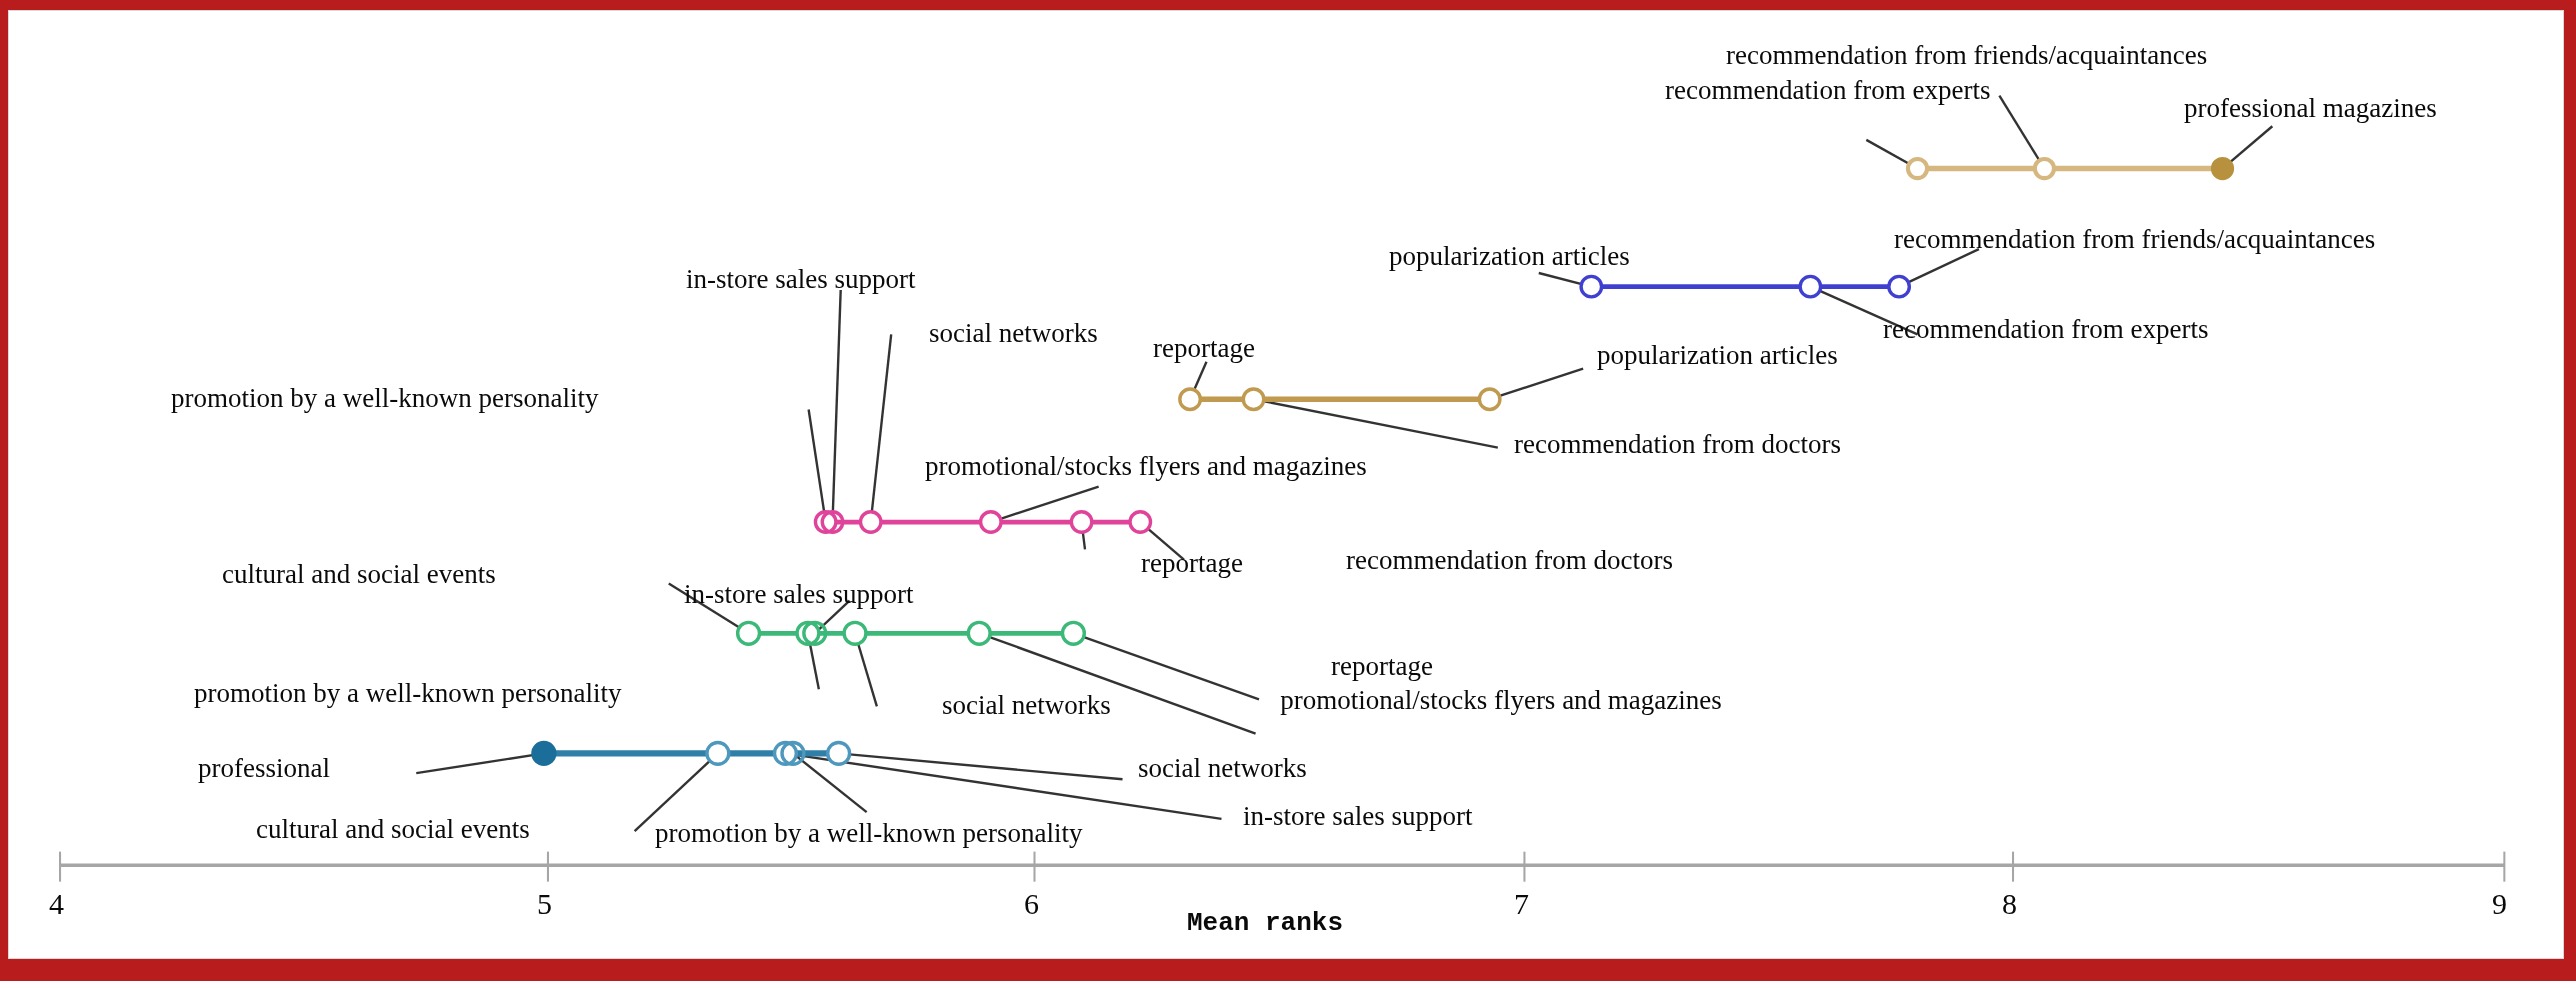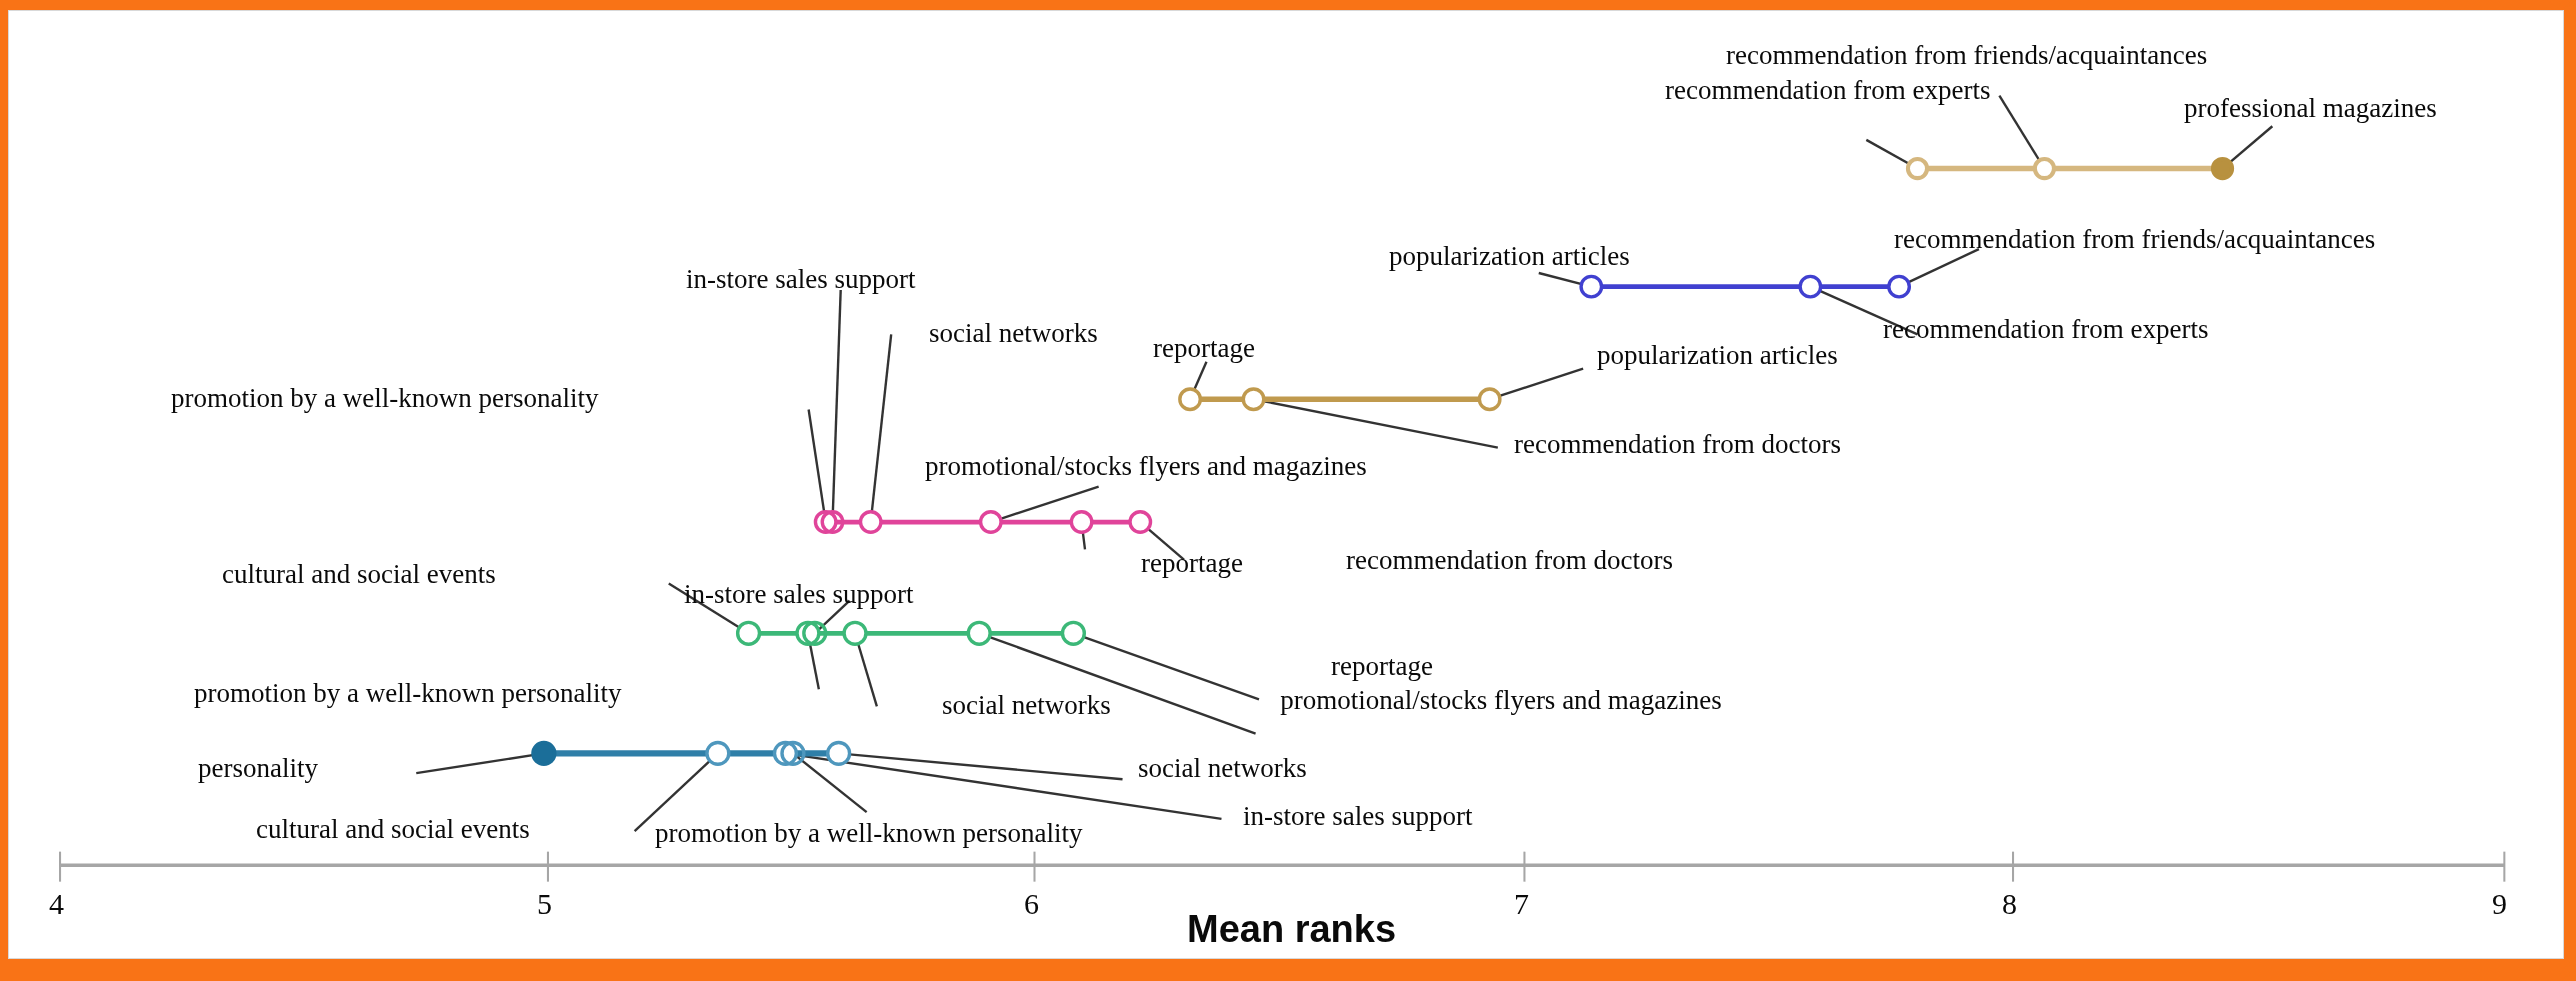--- a/index.html
+++ b/index.html
@@ -1,23 +1,23 @@
 <!DOCTYPE html>
 <html style="font-size:11px"><head>
 <meta charset="utf-8">
 <style>
   html,body{margin:0;padding:0;background:#ffffff;}
   body{font-family:"Liberation Serif", serif;}
-  #root{position:relative;width:2576px;height:982px;background:#f97316;overflow:hidden;}
+  #root{position:relative;width:2576px;height:982px;background:#b91c1c;overflow:hidden;}
   #frame{position:absolute;left:8.2px;top:9.6px;width:2556px;height:949px;border:1.4px solid #d9d9d9;box-sizing:border-box;background:#fff;}
   #plot{position:absolute;left:0;top:0;width:2576px;height:982px;}
   .lbl{position:absolute;white-space:nowrap;color:#0a0a0a;font-size:27px;line-height:1.05;font-family:"Liberation Serif", serif;}
   .lbl.wrap{white-space:normal;text-align:center;}
   .tick{position:absolute;font-size:30px;color:#0a0a0a;font-family:"Liberation Serif", serif;}
-  #axistitle{position:absolute;font-size:38px;font-weight:bold;color:#0a0a0a;font-family:Liberation Sans, sans-serif;}
+  #axistitle{position:absolute;font-size:26px;font-weight:bold;color:#0a0a0a;font-family:Liberation Mono, monospace;}
   svg{display:block;}
 </style>
 </head>
 <body>
 
 <div id="root">
 
   <div id="frame"></div>
 
   <svg id="plot" viewBox="0 0 3775 1439" width="2576" height="982" xmlns="http://www.w3.org/2000/svg">
@@ -138,21 +138,21 @@
   <div class="lbl" style="left:1141px;top:549px;">reportage</div>
   <div class="lbl" style="left:1346px;top:546px;">recommendation from doctors</div>
 
   <div class="lbl" style="left:222px;top:560px;">cultural and social events</div>
   <div class="lbl" style="left:684px;top:580px;">in-store sales support</div>
   <div class="lbl" style="left:194px;top:679px;">promotion by a well-known personality</div>
   <div class="lbl" style="left:942px;top:691px;">social networks</div>
   <div class="lbl" style="left:1331px;top:652px;">reportage</div>
   <div class="lbl wrap" style="left:1276px;top:686px;width:450px;">promotional/stocks flyers and magazines</div>
 
-  <div class="lbl" style="left:198px;top:754px;">personality</div>
+  <div class="lbl" style="left:198px;top:754px;">professional</div>
   <div class="lbl" style="left:256px;top:815px;">cultural and social events</div>
   <div class="lbl" style="left:655px;top:819px;">promotion by a well-known personality</div>
   <div class="lbl" style="left:1138px;top:754px;">social networks</div>
   <div class="lbl" style="left:1243px;top:802px;">in-store sales support</div>
 
   <div class="tick" style="left:49px;top:887px;">4</div>
   <div class="tick" style="left:537px;top:887px;">5</div>
   <div class="tick" style="left:1024px;top:887px;">6</div>
   <div class="tick" style="left:1514px;top:887px;">7</div>
   <div class="tick" style="left:2002px;top:887px;">8</div>

